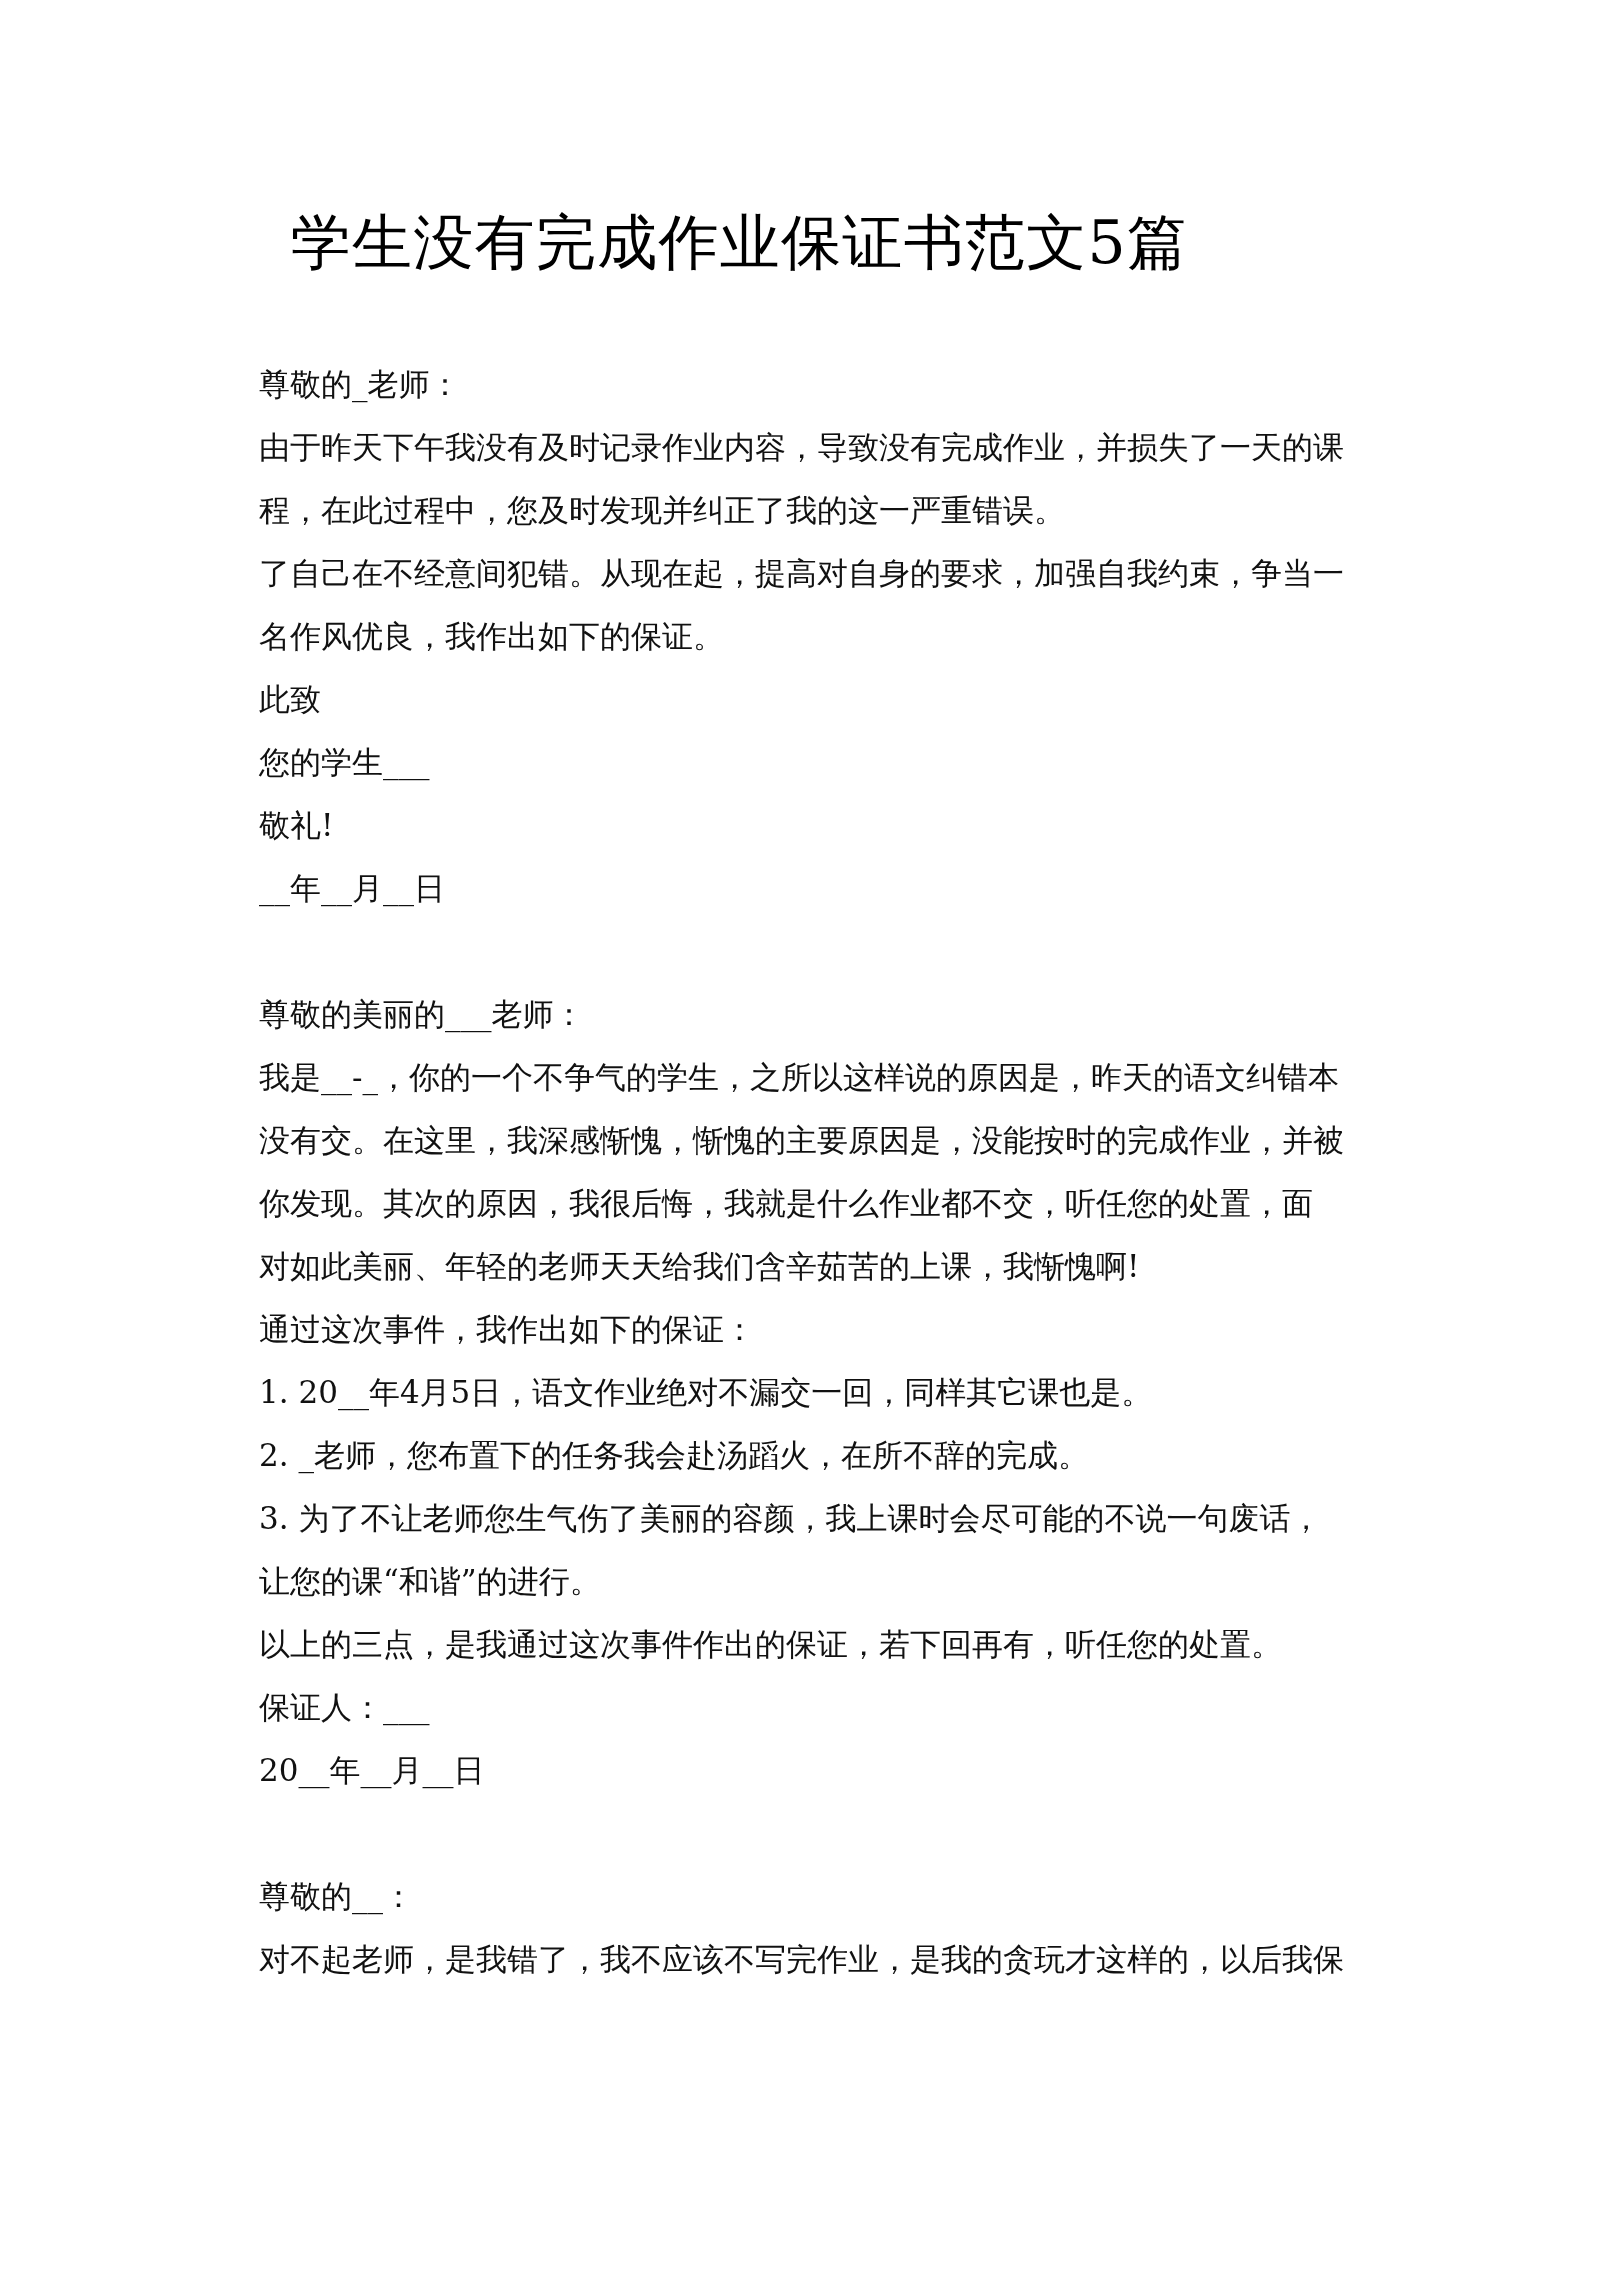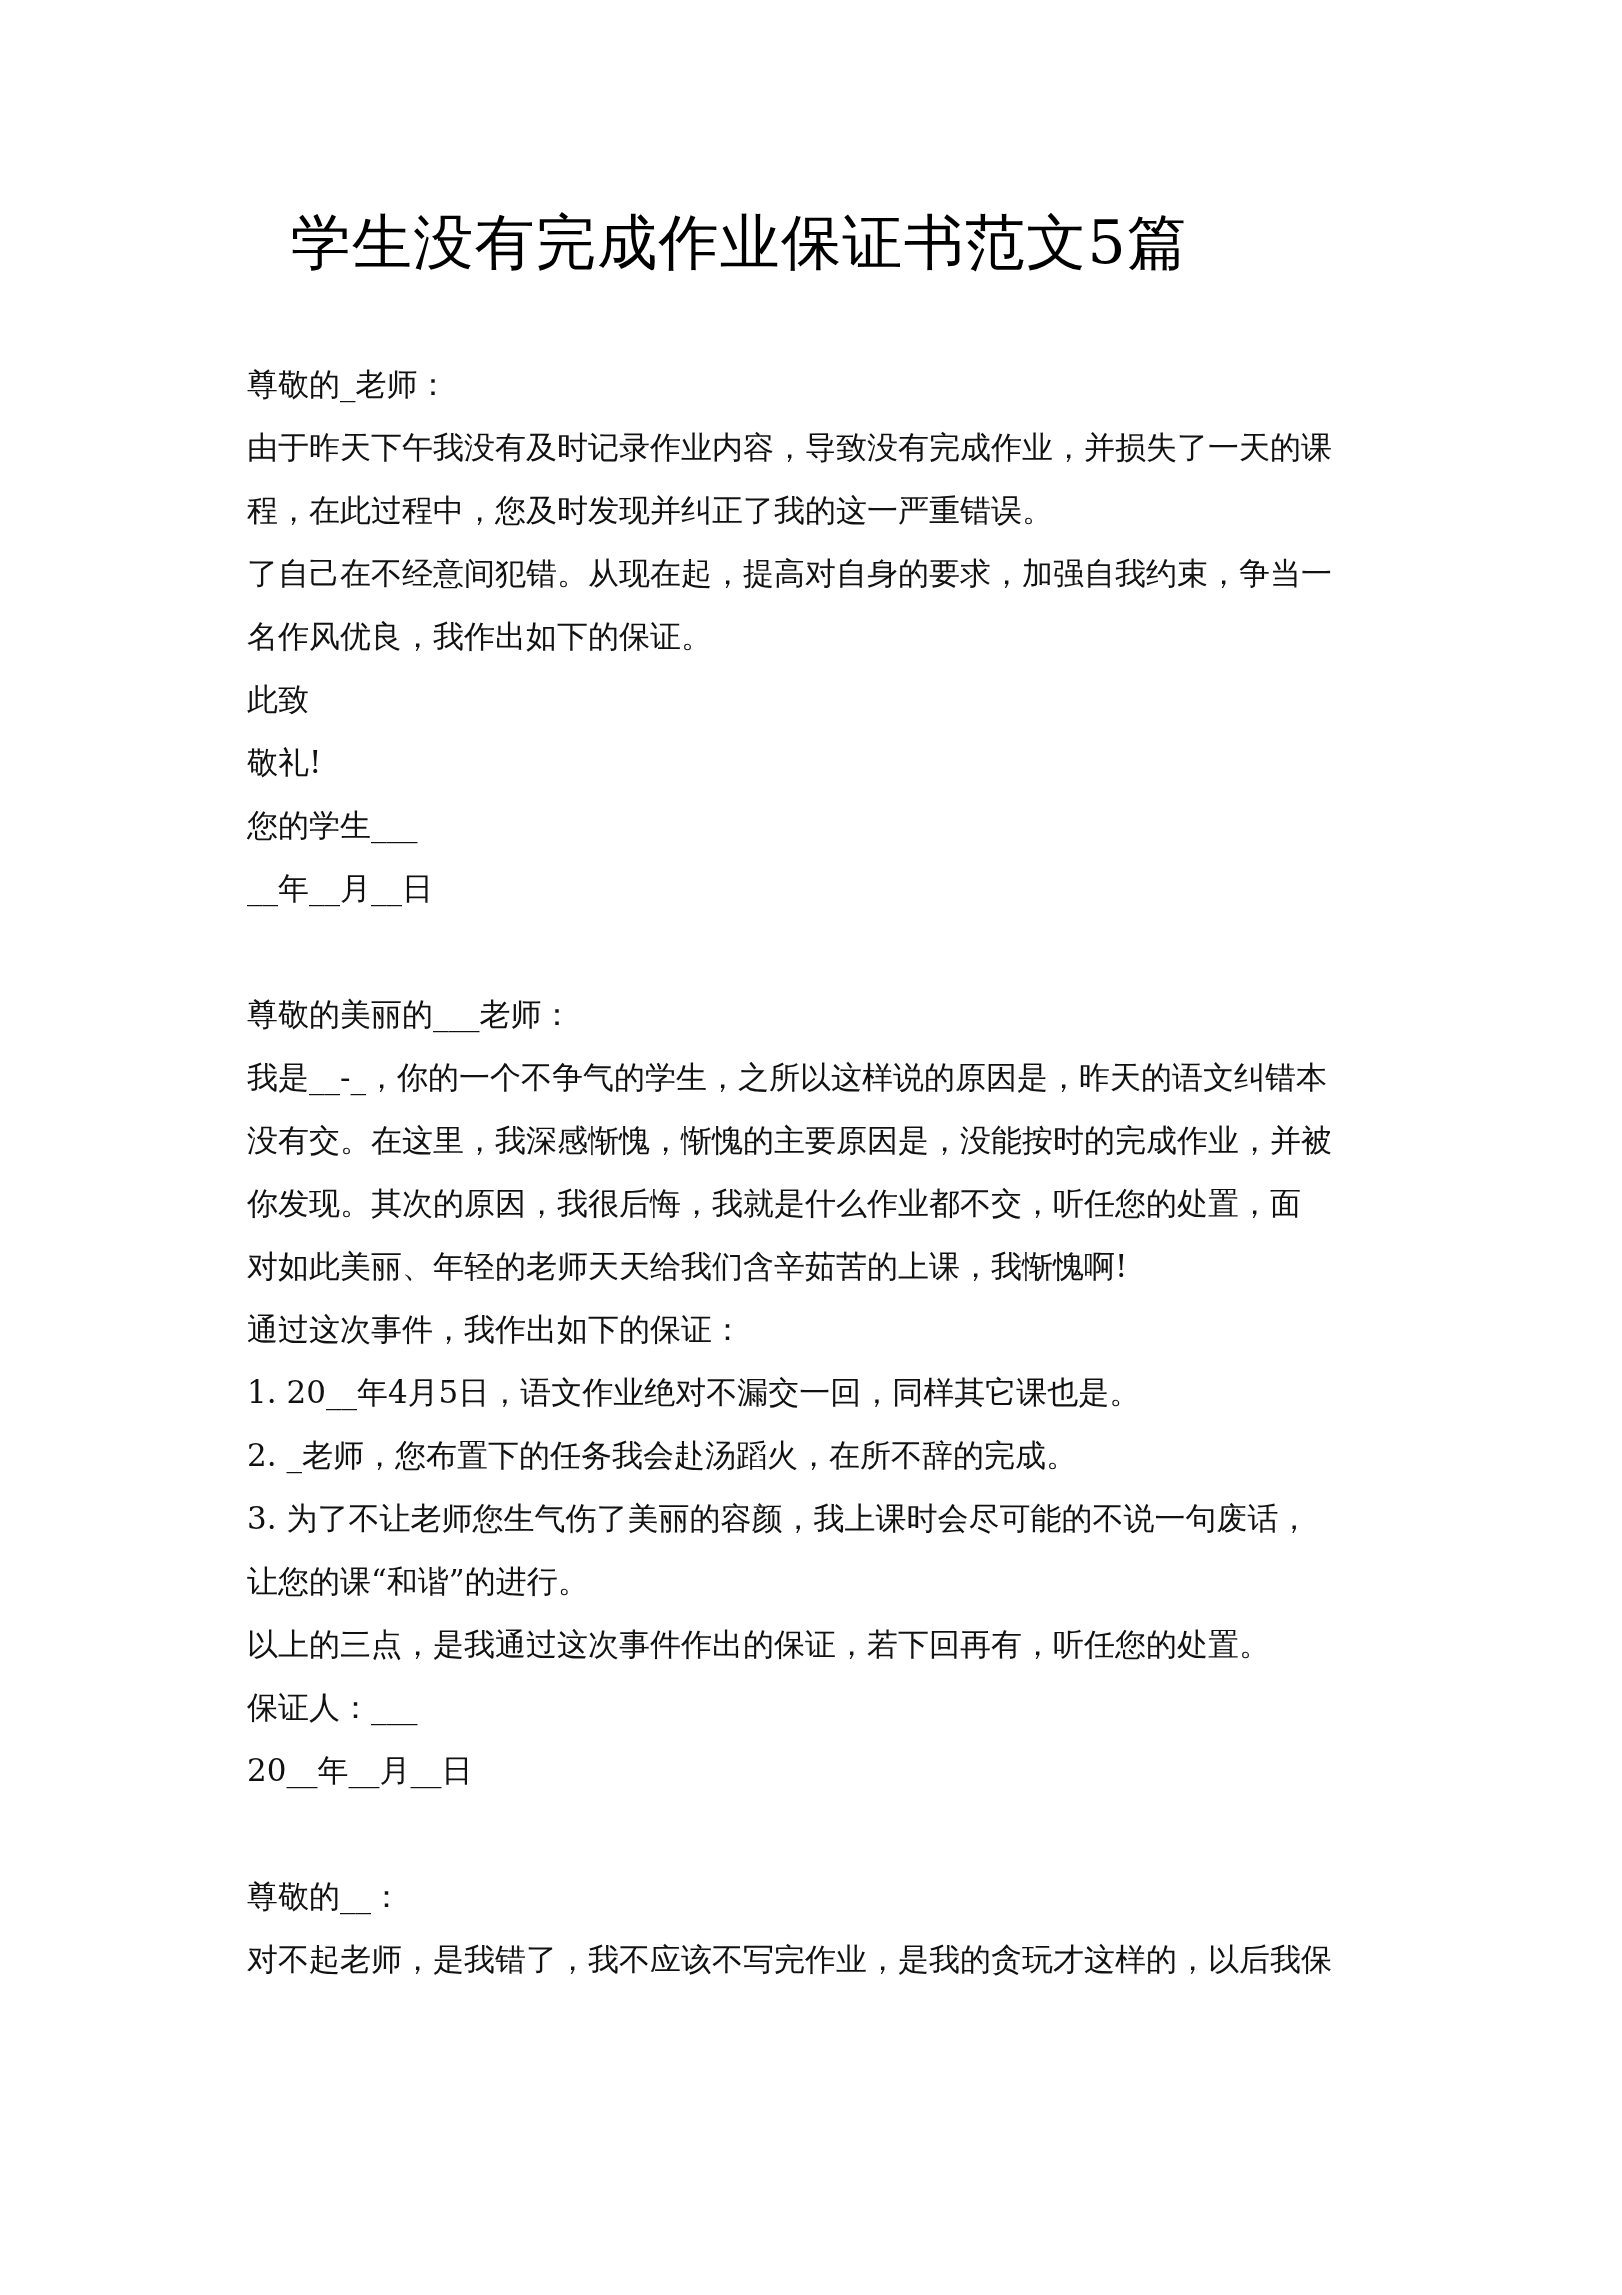--- a/index.html
+++ b/index.html
@@ -41,20 +41,21 @@
     top: 353px;
     width: 1132px;
     font-size: 31px;
     line-height: 63px;
   }
   .line {
     display: block;
     height: 63px;
     white-space: nowrap;
     overflow: visible;
+    margin-left: 12px;
   }
   .gap {
     display: block;
     height: 63px;
   }
 </style>
 </head>
 <body>
 
 <div class="page">
@@ -63,22 +64,22 @@
 
   <div class="body-text">
 
     <div>
       <span class="line">尊敬的_老师：</span>
       <span class="line">由于昨天下午我没有及时记录作业内容，导致没有完成作业，并损失了一天的课</span>
       <span class="line">程，在此过程中，您及时发现并纠正了我的这一严重错误。</span>
       <span class="line">了自己在不经意间犯错。从现在起，提高对自身的要求，加强自我约束，争当一</span>
       <span class="line">名作风优良，我作出如下的保证。</span>
       <span class="line">此致</span>
+      <span class="line">您的学生___</span>
       <span class="line">敬礼!</span>
-      <span class="line">您的学生___</span>
       <span class="line">__年__月__日</span>
     </div>
 
     <span class="gap"></span>
 
     <div>
       <span class="line">尊敬的美丽的___老师：</span>
       <span class="line">我是__-_，你的一个不争气的学生，之所以这样说的原因是，昨天的语文纠错本</span>
       <span class="line">没有交。在这里，我深感惭愧，惭愧的主要原因是，没能按时的完成作业，并被</span>
       <span class="line">你发现。其次的原因，我很后悔，我就是什么作业都不交，听任您的处置，面</span>

